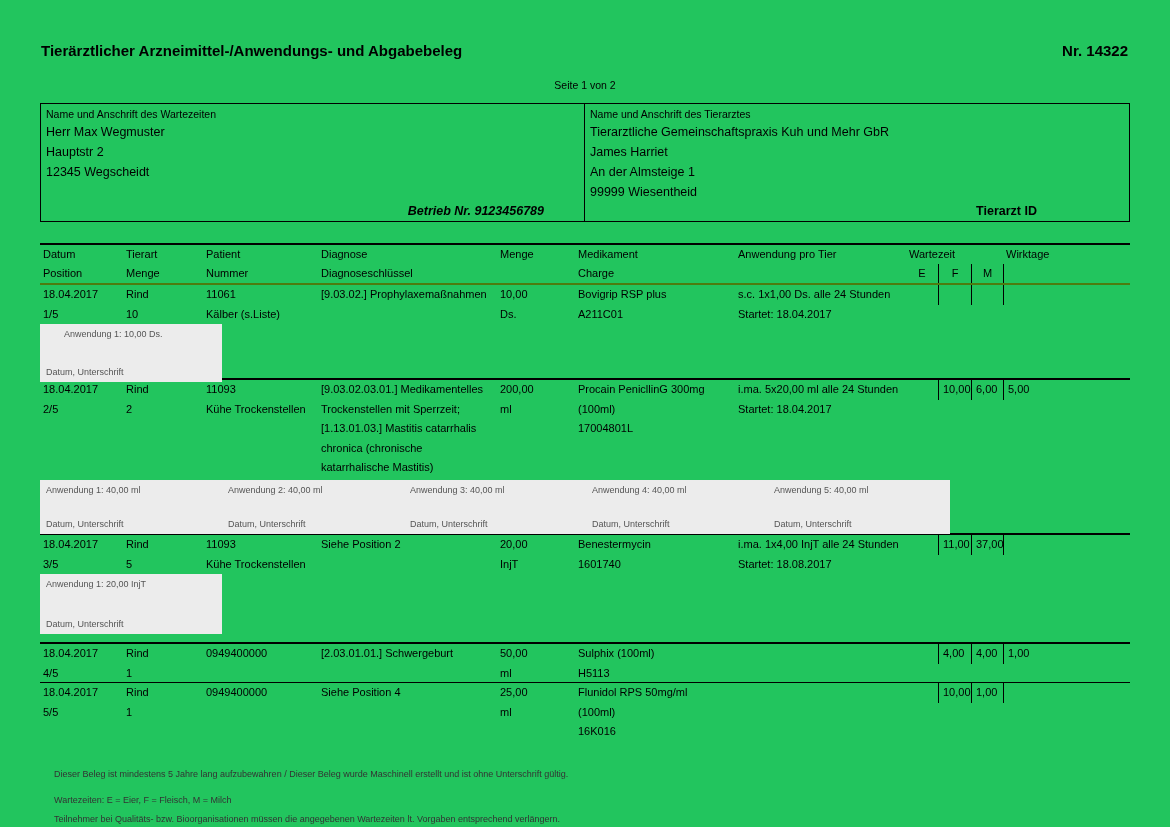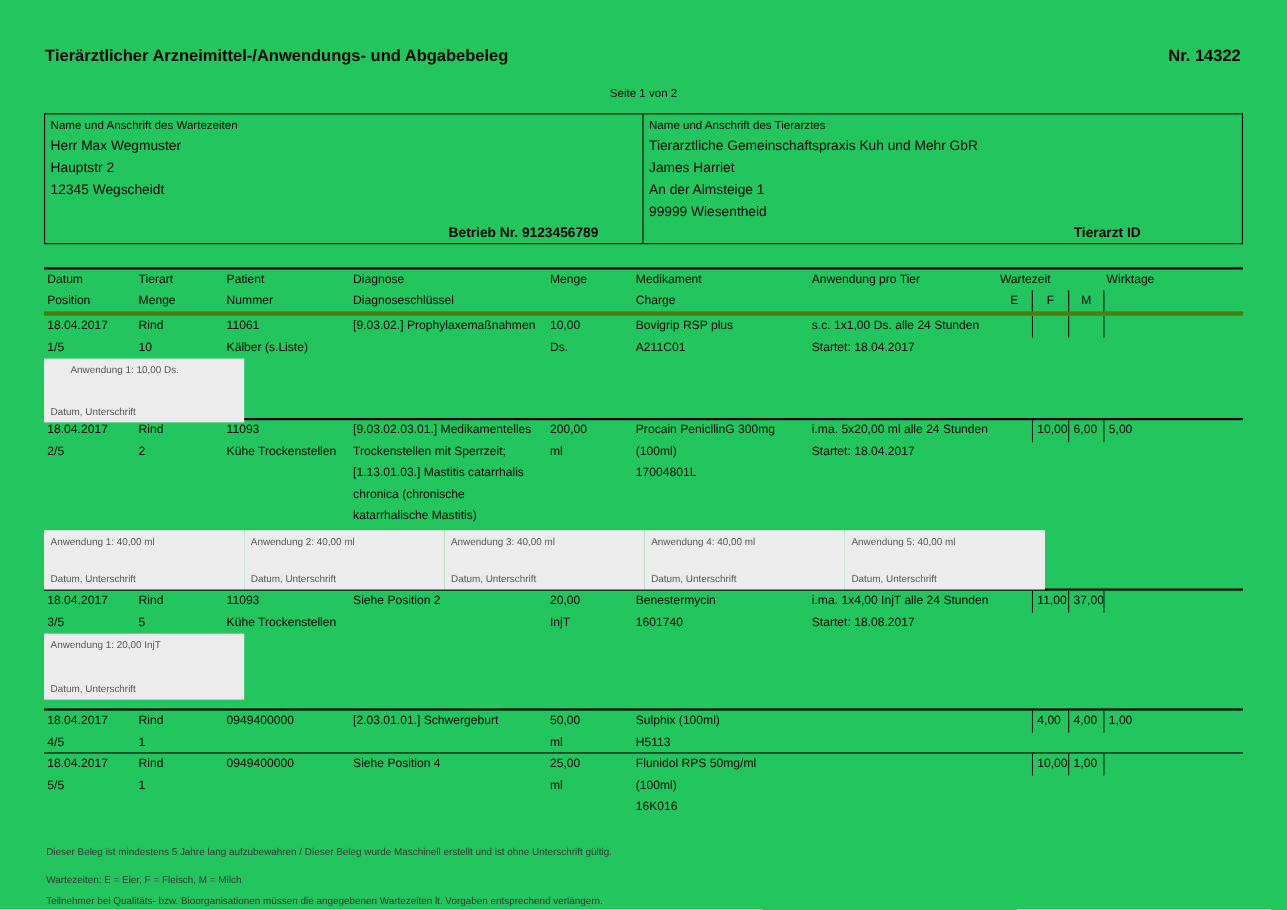--- a/index.html
+++ b/index.html
@@ -9,47 +9,47 @@
   .doc-title{position:absolute;left:41px;top:42px;font-size:15px;font-weight:bold;}
   .doc-number{position:absolute;right:42px;top:42px;font-size:15px;font-weight:bold;}
   .page-indicator{position:absolute;left:0;top:79px;width:100%;text-align:center;font-size:10.5px;}
   
   .addr-wrap{position:absolute;left:40px;top:103px;width:1090px;height:119px;display:flex;}
   .addr-box{box-sizing:border-box;width:545px;border:1px solid #000;position:relative;padding:3px 8px 2px 5px;}
   .addr-box.right{border-left:none;}
   .addr-label{font-size:10.5px;line-height:15px;}
   .addr-lines{font-size:12.5px;line-height:20px;white-space:pre-line;}
   .addr-footer{position:absolute;bottom:3px;font-size:12.5px;font-weight:bold;}
-  .addr-footer.holder{right:40px;}
+  .addr-footer.holder{right:40px;font-style:italic;}
   .addr-footer.vet{right:92px;}
   
   .tbl{position:absolute;left:40px;top:243px;width:1090px;font-size:11px;}
   .trow{display:grid;grid-template-columns:83px 80px 115px 179px 78px 160px 171px 32px 33px 32px 1fr;}
   .trow.span-wz{grid-template-columns:83px 80px 115px 179px 78px 160px 171px 97px 1fr;}
   .cell{padding:0 2px 0 3px;line-height:19.5px;white-space:pre-line;overflow:hidden;}
-  .thead{border-top:2px solid #000;border-bottom:4px solid #4d7c0f;}
+  .thead{border-top:2px solid #000;border-bottom:2px solid #4d7c0f;}
   .thead .cell{line-height:19px;}
   .hb .wzh{text-align:center;padding:0;}
   .hb .bl{border-left:1px solid #000;}
   .block{box-sizing:border-box;border-bottom:2px solid #000;position:relative;}
   .block.thin{border-bottom:1.5px solid #000;}
   .block.noline{border-bottom:none;}
   .wzcell{padding:0;}
   .wzbox{border-left:1px solid #000;height:20px;padding-left:4px;line-height:19.5px;}
   .wz-e{padding-left:6px;}
   
   .sig-strip{display:flex;}
   .sig-cell{box-sizing:border-box;width:182px;background:#ececec;position:relative;
             font-size:9px;color:#555;padding:5px 6px;}
   .sig-sign{position:absolute;left:6px;bottom:5px;}
   .h58{height:58px;padding-left:24px;} .h54{height:54px;} .h60{height:60px;}
   .mt2{margin-top:2px;}
   .b1{height:95px;} .b2{height:155px;} .b3{height:109px;} .b4{height:39px;}
   
-  .foot{position:absolute;left:42px;font-size:9px;color:#333;}
+  .foot{position:absolute;left:54px;font-size:9px;color:#333;}
   .f1{top:769px;} .f2{top:795px;} .f3{top:814px;}
 </style>
 </head>
 <body>
 
 <div class="page">
 
   <div class="doc-title">Tierärztlicher Arzneimittel-/Anwendungs- und Abgabebeleg</div>
   <div class="doc-number">Nr. 14322</div>
   <div class="page-indicator">Seite 1 von 2</div>

